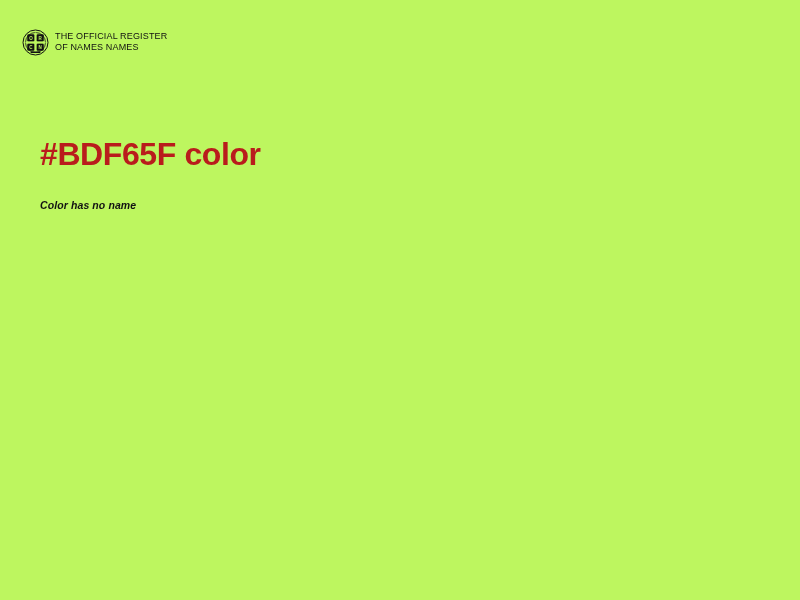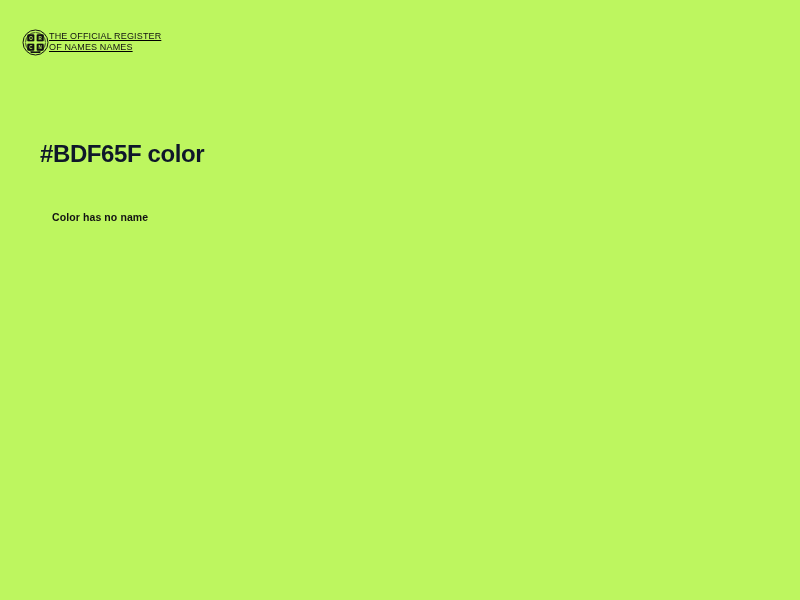--- a/index.html
+++ b/index.html
@@ -22,21 +22,21 @@
     box-sizing: border-box;
   }
 
   
   .masthead {
     position: absolute;
     left: 22px;
     top: 29px;
     display: flex;
     align-items: flex-start;
-    text-decoration: underline;
+    gap: 6px;
   }
 
   .seal {
     width: 27px;
     height: 27px;
     flex: 0 0 27px;
     display: block;
   }
 
   .masthead-text {
@@ -51,40 +51,41 @@
   .masthead-text .line {
     display: block;
   }
 
   
   .color-title {
     position: absolute;
     left: 40px;
     top: 131px;
     margin: 0;
-    font-size: 24px;
+    font-size: 32px;
     line-height: 46px;
     font-weight: 700;
     letter-spacing: -0.4px;
-    color: #0f172a;
+    color: #b91c1c;
     white-space: nowrap;
   }
 
   
   .color-subtitle {
     position: absolute;
     left: 40px;
     top: 198px;
-    margin: 12px;
+    margin: 0;
     font-size: 10.5px;
     line-height: 14px;
     font-weight: 700;
     letter-spacing: 0.1px;
     color: #121212;
     white-space: nowrap;
+    font-style: italic;
   }
 </style>
 </head>
 <body>
 
 <div id="page" style="background: rgb(189, 246, 95);">
 
   <div class="masthead">
 
     <svg class="seal" viewBox="0 0 54 54" aria-hidden="true">

